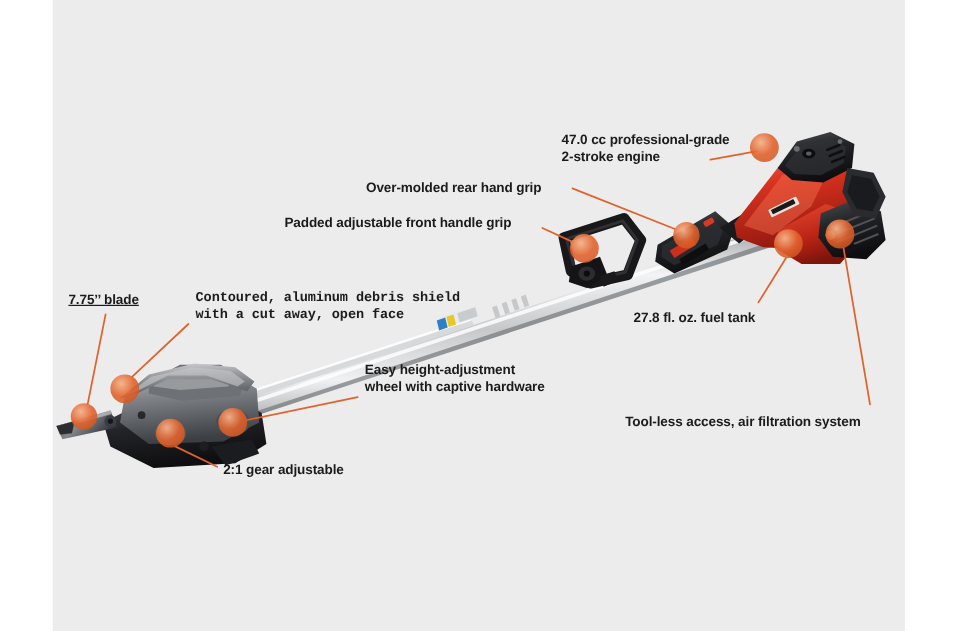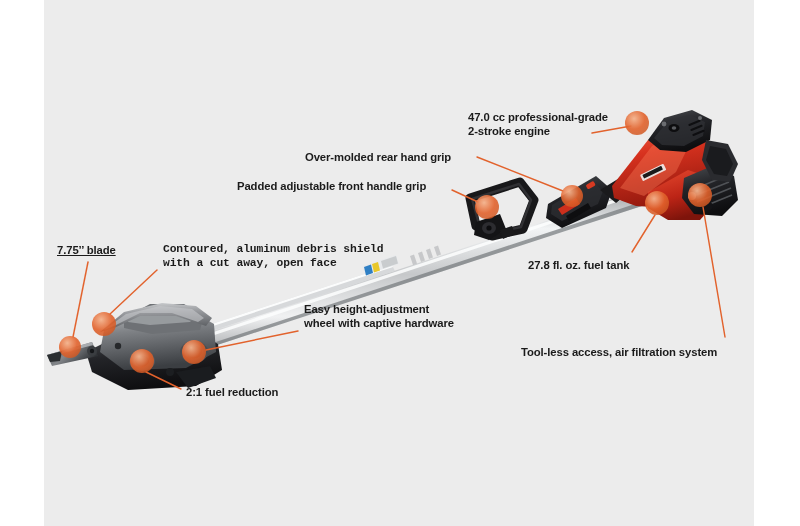--- a/index.html
+++ b/index.html
@@ -288,16 +288,16 @@
   <div class="label" id="lbl-engine">47.0 cc professional-grade
 2-stroke engine</div>
   <div class="label" id="lbl-rear-grip">Over-molded rear hand grip</div>
   <div class="label" id="lbl-front-grip">Padded adjustable front handle grip</div>
   <div class="label" id="lbl-blade">7.75’’ blade</div>
   <div class="label" id="lbl-shield">Contoured, aluminum debris shield
 with a cut away, open face</div>
   <div class="label" id="lbl-fuel">27.8 fl. oz. fuel tank</div>
   <div class="label" id="lbl-height">Easy height-adjustment
 wheel with captive hardware</div>
-  <div class="label" id="lbl-gear">2:1 fuel reduction</div>
+  <div class="label" id="lbl-gear">2:1 gear adjustable</div>
   <div class="label" id="lbl-toolless">Tool-less access, air filtration system</div>
 
 </div>
 
 </body></html>

